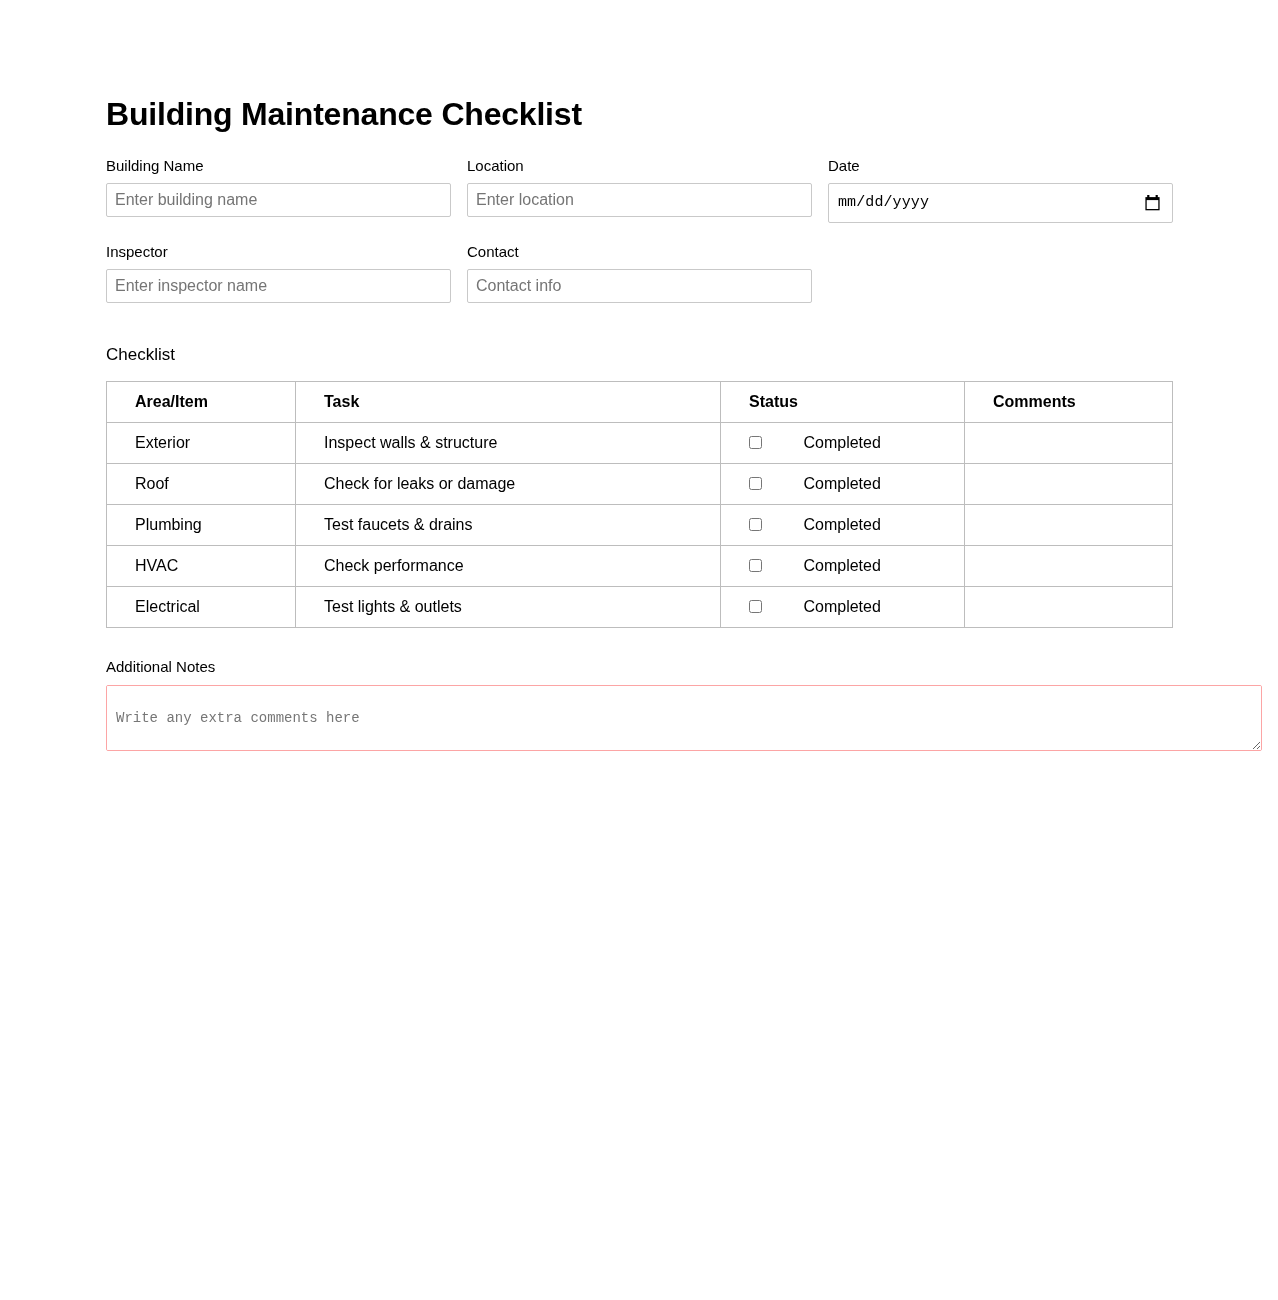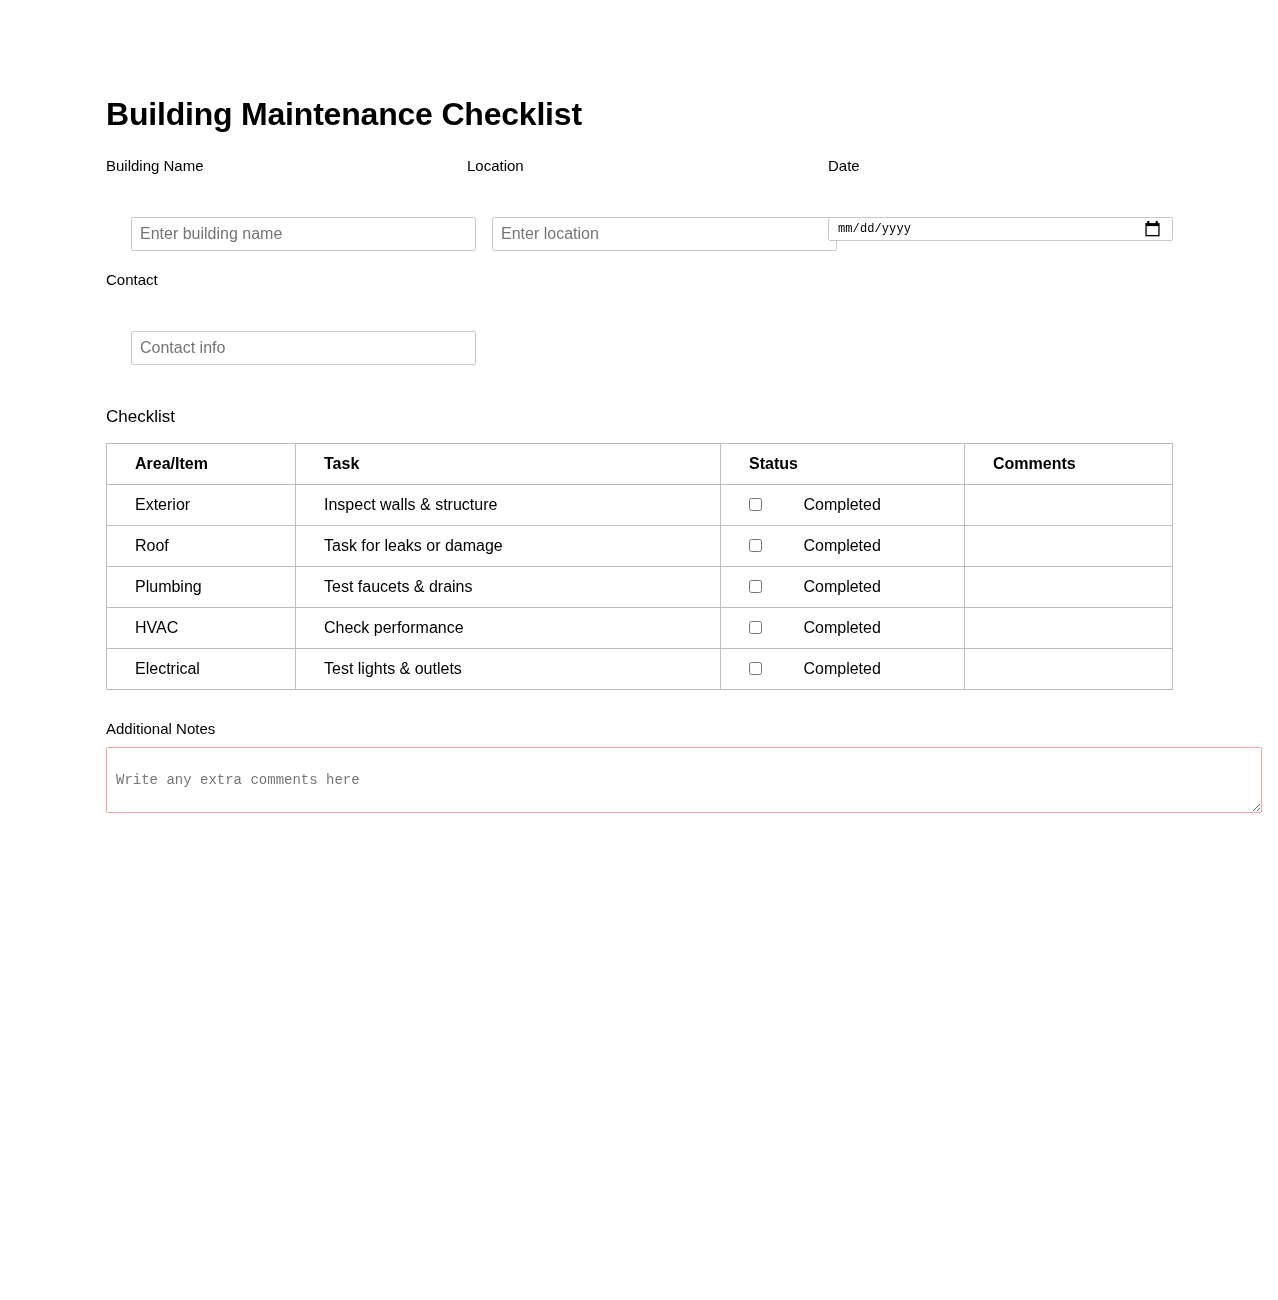--- a/index.html
+++ b/index.html
@@ -35,21 +35,20 @@
     grid-template-columns: 345px 345px 345px;
     column-gap: 16px;
     row-gap: 0;
     width: 1066px;
   }
 
   .field {
     display: flex;
     flex-direction: column;
     margin-bottom: 20px;
-    gap: 34px;
   }
   .field.empty-cell { margin-bottom: 0; }
 
   .field-label {
     font-size: 15px;
     line-height: 18px;
     color: #000000;
     margin-bottom: 8px;
   }
 
@@ -58,43 +57,42 @@
     height: 34px;
     border: 1px solid #c9c9c9;
     border-radius: 2px;
     padding: 4px 8px;
     font-family: "Liberation Sans", sans-serif;
     font-size: 16px;
     line-height: 24px;
     color: #000000;
     background: #ffffff;
     outline: none;
-    margin-left: 25px;
   }
   .text-input::placeholder {
     color: #757575;
     opacity: 1;
   }
 
   
   .date-input-wrap {
     position: relative;
     width: 100%;
   }
   .date-input {
     width: 100%;
-    height: 24px;
+    height: 40px;
     border: 1px solid #c9c9c9;
     border-radius: 2px;
     padding: 4px 34px 4px 9px;
     background: #ffffff;
     display: flex;
     align-items: center;
     font-family: "Liberation Mono", monospace;
-    font-size: 12px;
+    font-size: 15px;
     letter-spacing: 0.1px;
     color: #000000;
     cursor: text;
   }
   .calendar-icon {
     position: absolute;
     right: 12px;
     top: 50%;
     transform: translateY(-50%);
     width: 17px;
@@ -214,20 +212,24 @@
           <svg width="17" height="17" viewBox="0 0 17 17" xmlns="http://www.w3.org/2000/svg">
             <rect x="3.2" y="0.5" width="2.2" height="3" fill="#000000"></rect>
             <rect x="11.6" y="0.5" width="2.2" height="3" fill="#000000"></rect>
             <rect x="1.4" y="2.6" width="14.2" height="13.2" fill="#000000"></rect>
             <rect x="2.7" y="5.6" width="11.6" height="8.9" fill="#ffffff"></rect>
           </svg>
         </span>
       </div>
     </div>
 
+    <div class="field">
+      <label class="field-label">Inspector</label>
+      <input class="text-input" type="text" placeholder="Enter inspector name" style="">
+    </div>
 
     <div class="field">
       <label class="field-label">Contact</label>
       <input class="text-input" type="text" placeholder="Contact info" style="">
     </div>
 
     <div class="field empty-cell"></div>
   </div>
 
   <div class="section-label">Checklist</div>
@@ -254,21 +256,21 @@
         <td>Inspect walls &amp; structure</td>
         <td class="status-cell">
           <input type="checkbox" style="">
           <span class="status-label">Completed</span>
         </td>
         <td></td>
       </tr>
 
       <tr>
         <td>Roof</td>
-        <td>Task for leaks or damage</td>
+        <td>Check for leaks or damage</td>
         <td class="status-cell">
           <input type="checkbox" style="">
           <span class="status-label">Completed</span>
         </td>
         <td></td>
       </tr>
 
       <tr>
         <td>Plumbing</td>
         <td>Test faucets &amp; drains</td>

